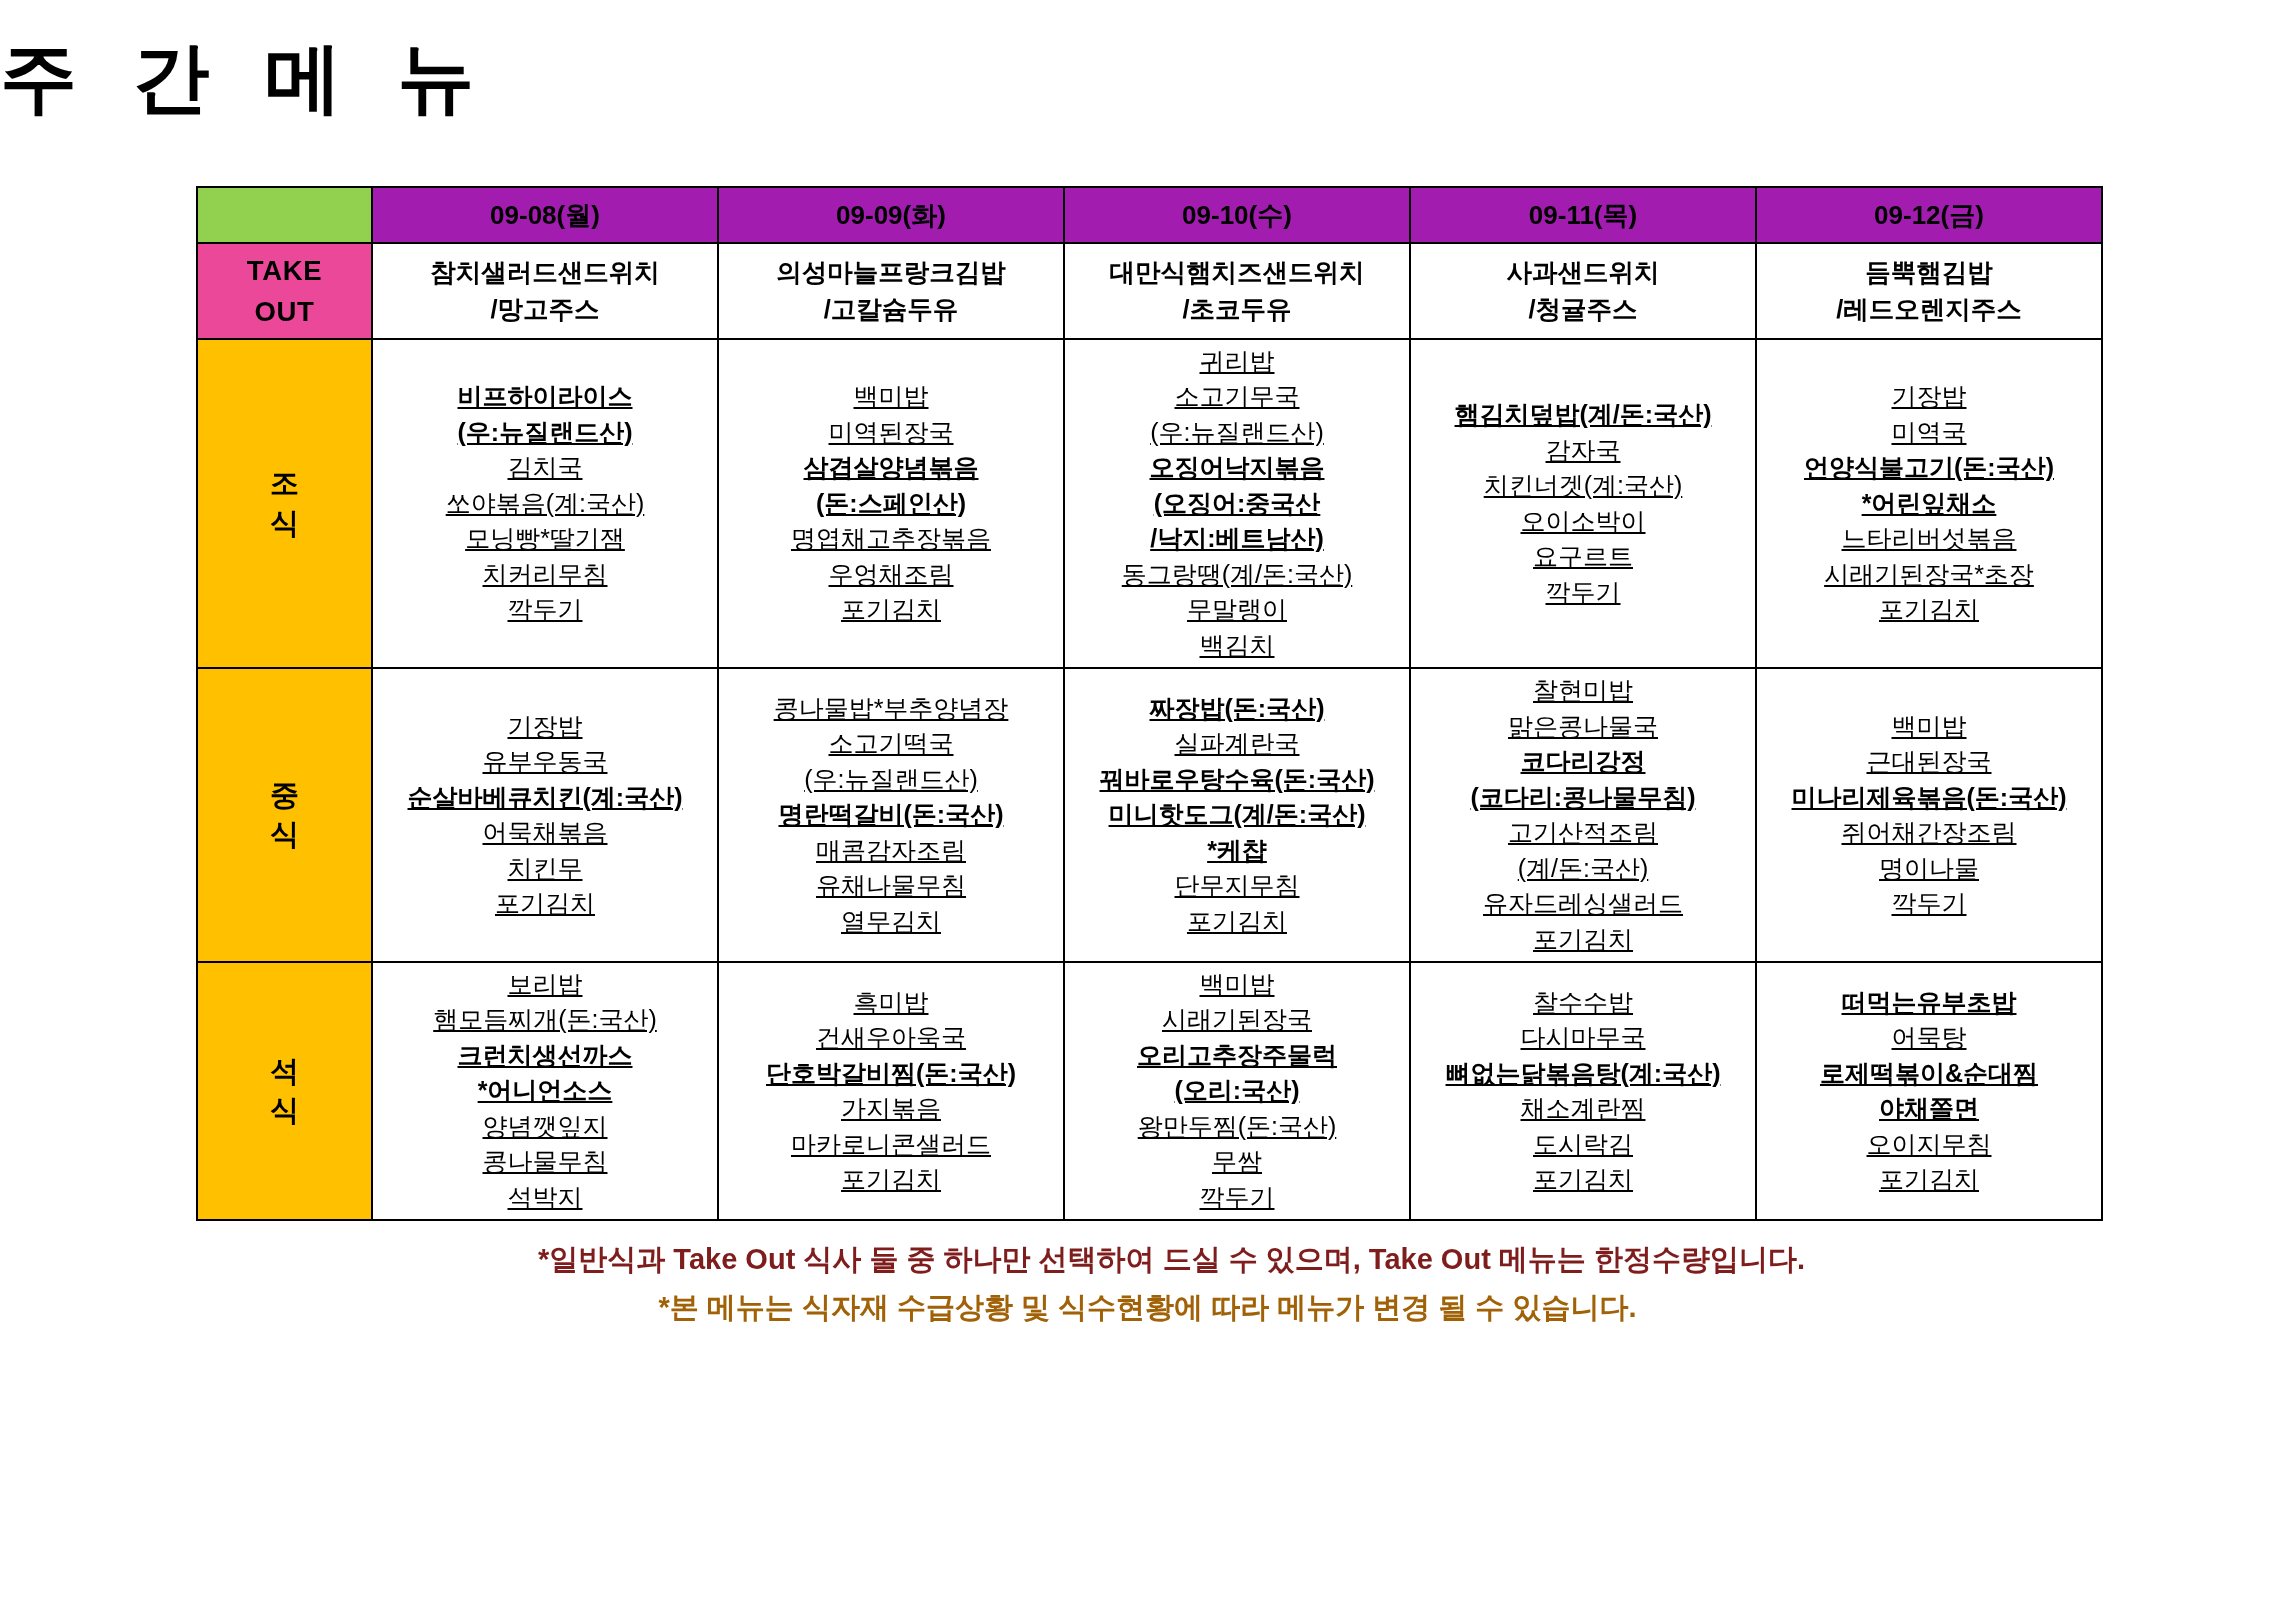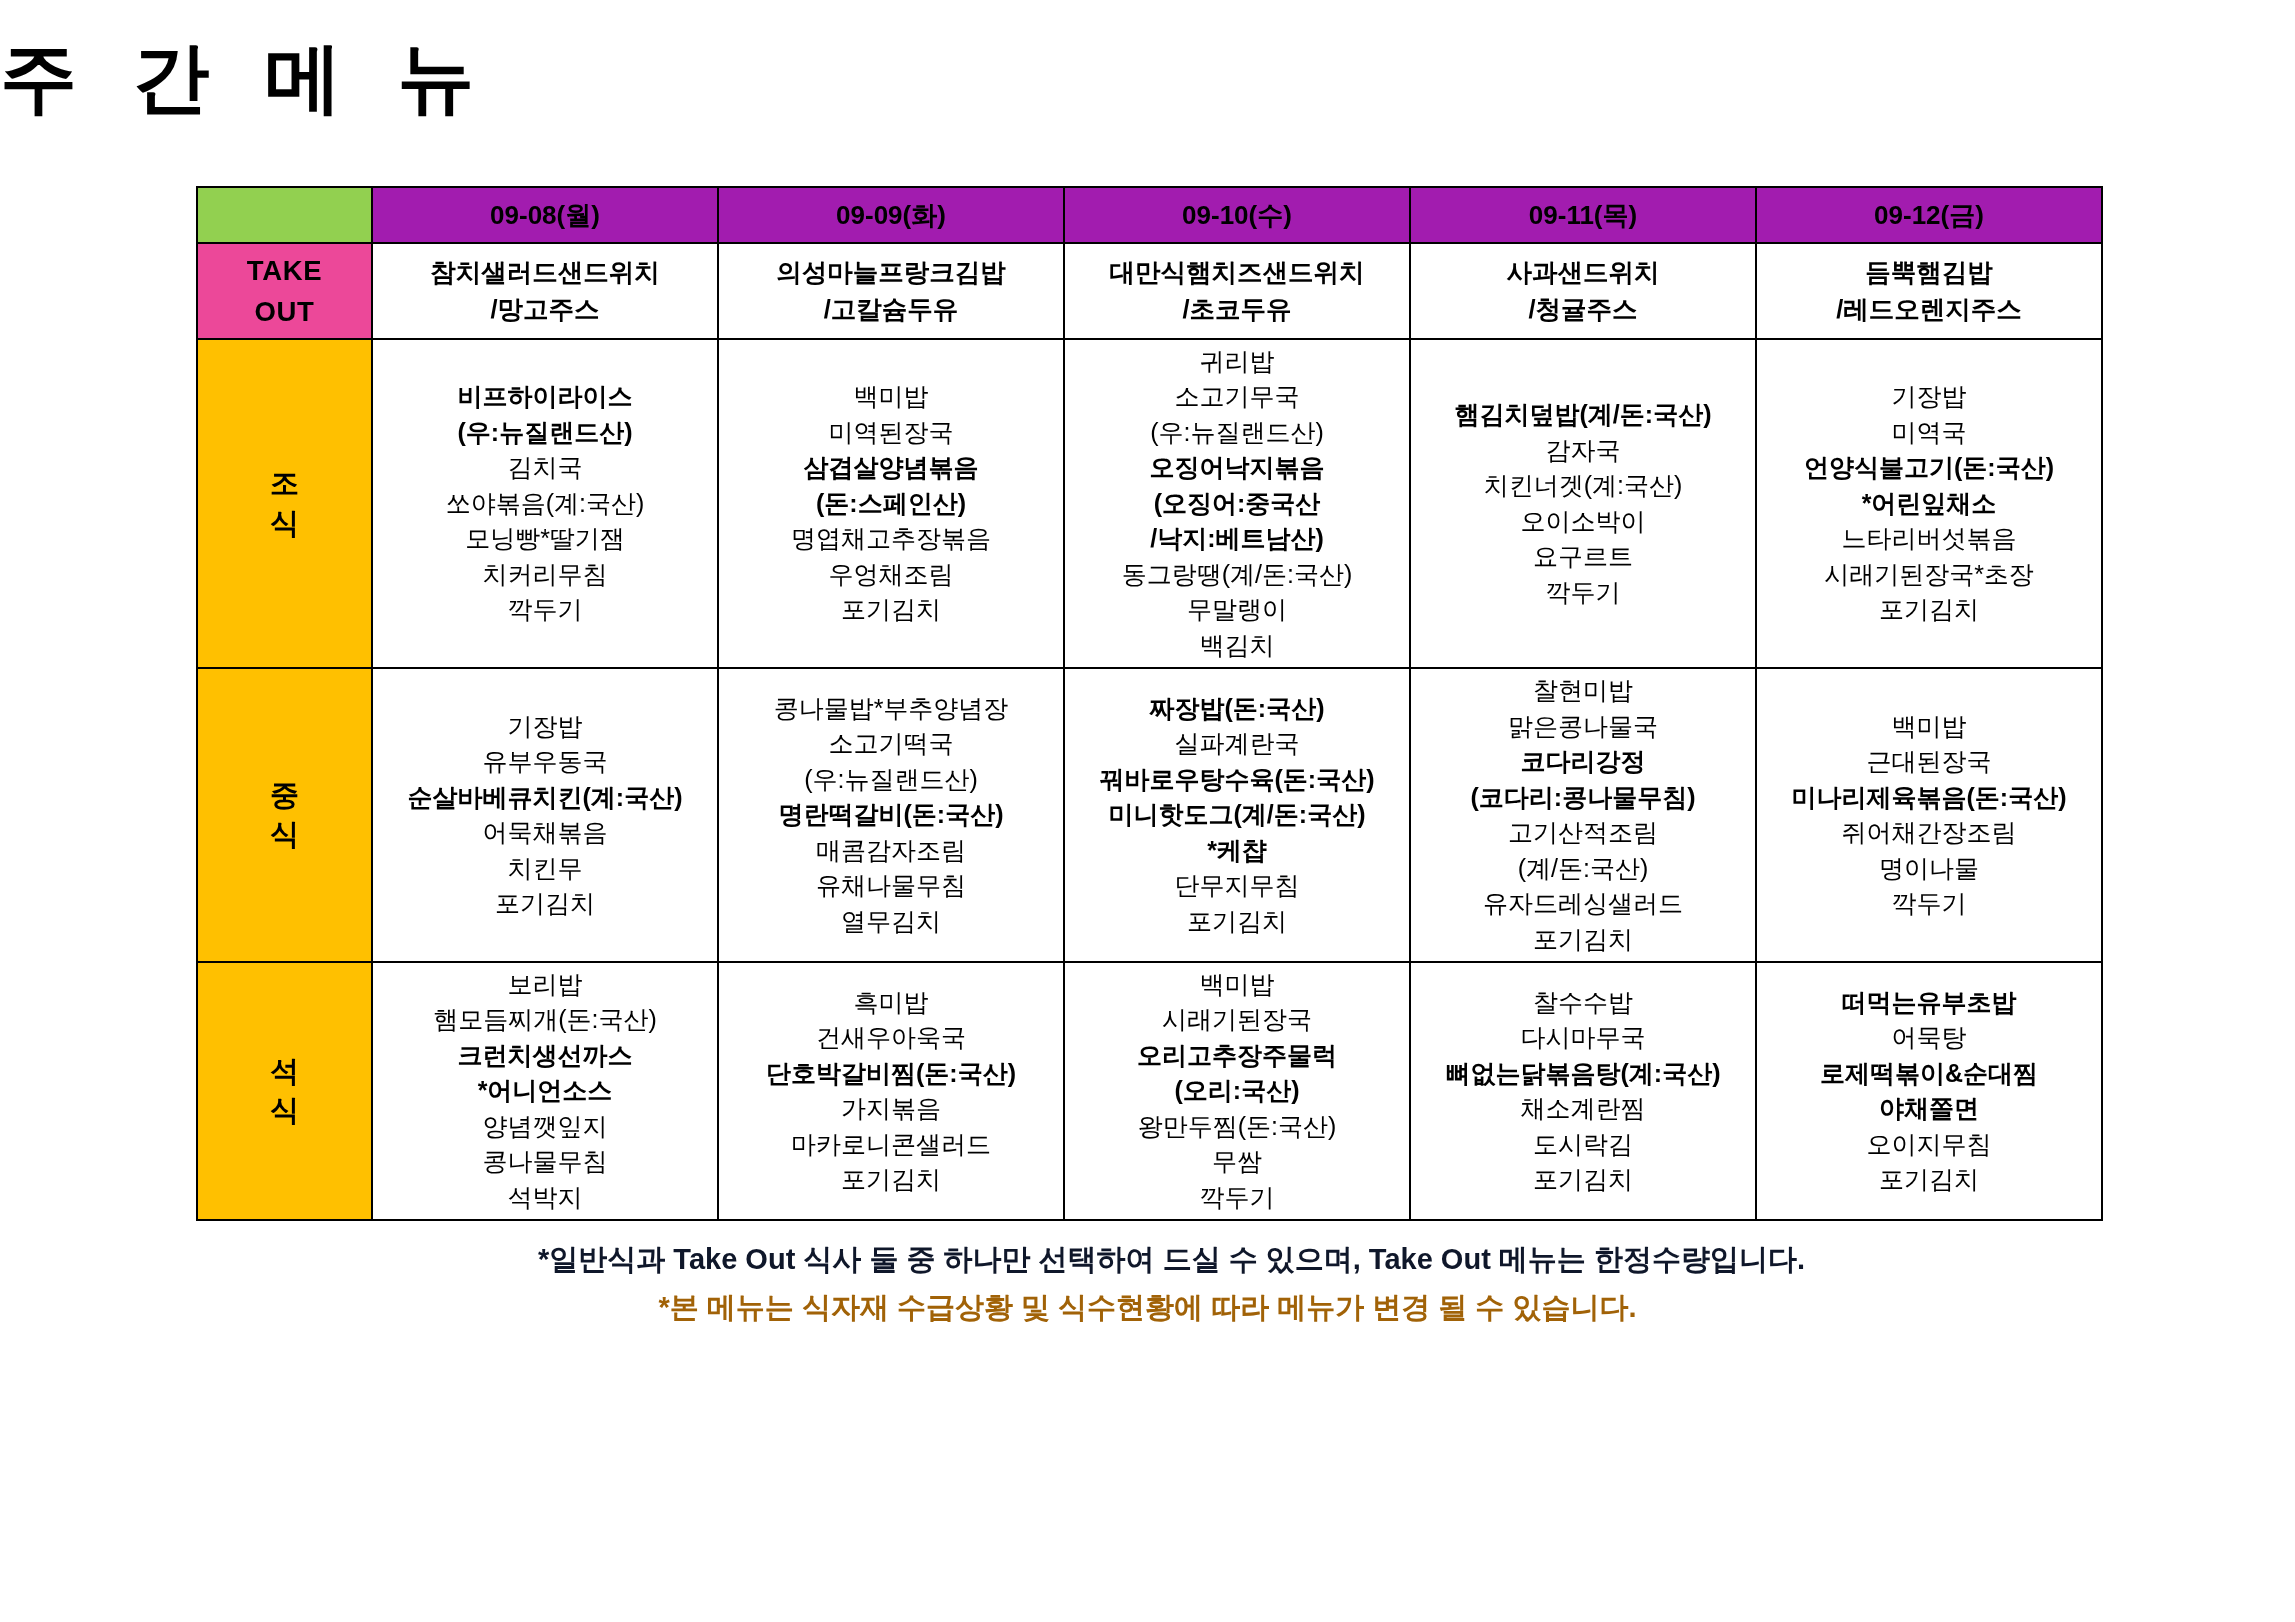--- a/index.html
+++ b/index.html
@@ -77,29 +77,30 @@
     background: #ffc000;
     font-size: 29px;
     font-weight: bold;
     width: 175px;
     line-height: 1.35;
   }
   .meal-cell {
     font-size: 25px;
     line-height: 1.42;
     padding: 9.2px 3.9px;
+    text-decoration: underline;
   }
   .meal-cell .ln { display: block; white-space: nowrap; }
   .meal-cell .b { font-weight: bold; }
   .note {
     text-align: center;
     margin-top: 17px;
   }
   .note1 {
-    color: #0f172a;
+    color: #7f1d1d;
     font-size: 29px;
     font-weight: bold;
     line-height: 1.45;
     padding-left: 48px;
   }
   .note2 {
     color: #a16207;
     font-size: 29px;
     font-weight: bold;
     line-height: 1.45;

